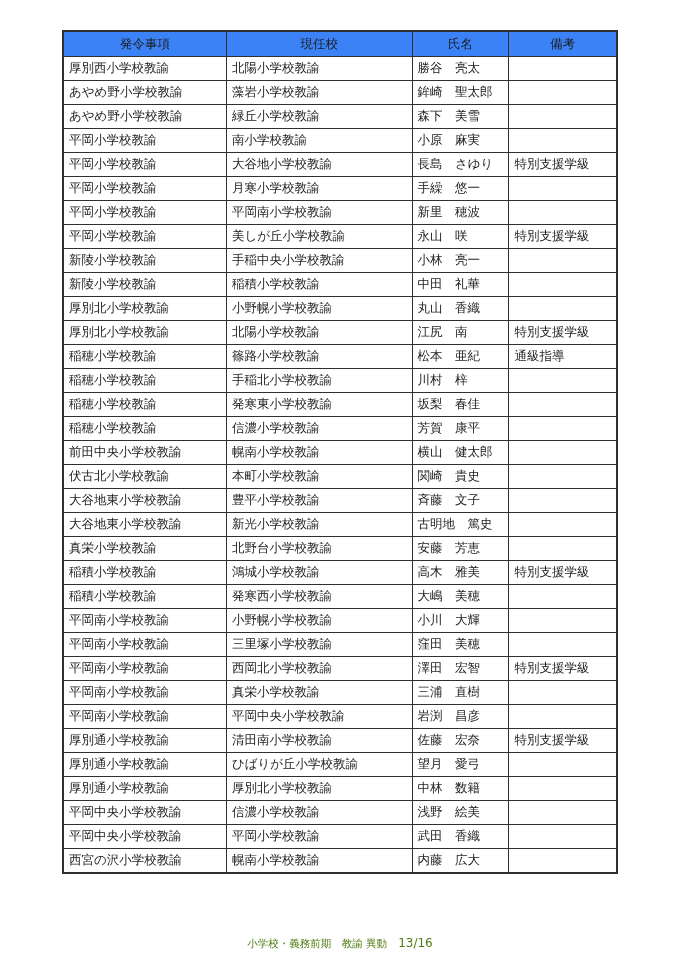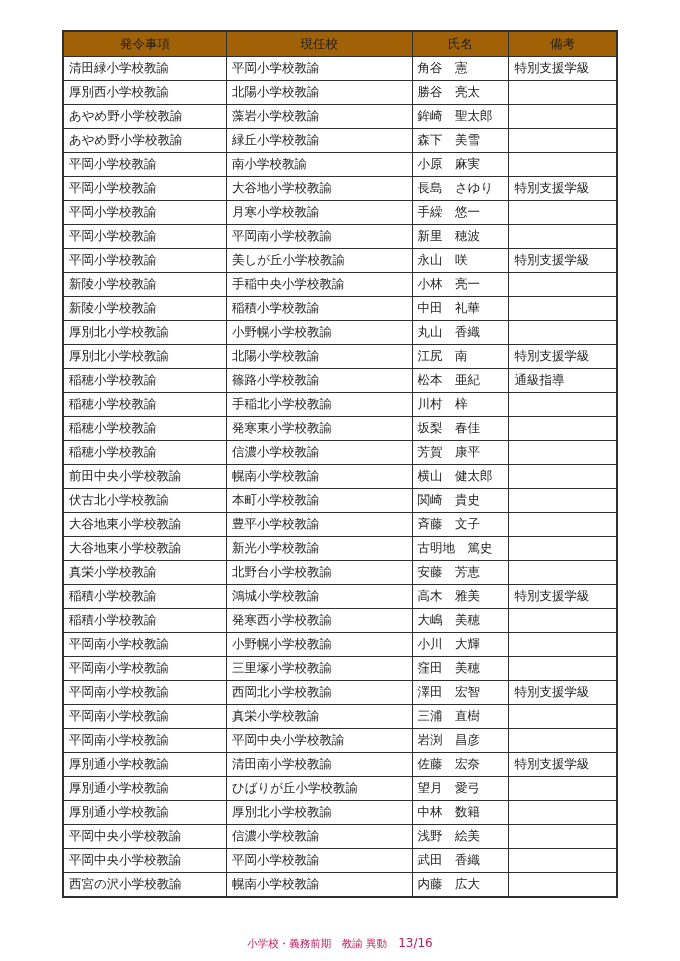--- a/index.html
+++ b/index.html
@@ -33,35 +33,35 @@
     font-size: 12.5px;
     line-height: 1;
     color: #1c1c1c;
     padding: 0 5px;
     height: 23px;
     overflow: hidden;
     white-space: nowrap;
     font-weight: normal;
   }
   table.transfer th {
-    background: #a16207;
+    background: #3b82f6;
     text-align: center;
     height: 24px;
   }
   table.transfer td {
     text-align: left;
     background: #ffffff;
   }
   .footer {
     position: absolute;
     left: 0;
     top: 932px;
     width: 100%;
     text-align: center;
-    color: #be185d;
+    color: #4d7c0f;
   }
   .footer .label {
     font-size: 10.5px;
   }
   .footer .pagenum {
     font-size: 12px;
     margin-left: 6px;
   }
 </style>
 </head>
@@ -79,26 +79,20 @@
       <thead>
         <tr>
             <th>発令事項</th>
             <th>現任校</th>
             <th>氏名</th>
             <th>備考</th>
           </tr>
       </thead>
       <tbody>
           <tr>
-            <td>清田緑小学校教諭</td>
-            <td>平岡小学校教諭</td>
-            <td>角谷　憲</td>
-            <td>特別支援学級</td>
-          </tr>
-          <tr>
             <td>厚別西小学校教諭</td>
             <td>北陽小学校教諭</td>
             <td>勝谷　亮太</td>
             <td></td>
           </tr>
           <tr>
             <td>あやめ野小学校教諭</td>
             <td>藻岩小学校教諭</td>
             <td>鉾崎　聖太郎</td>
             <td></td>

